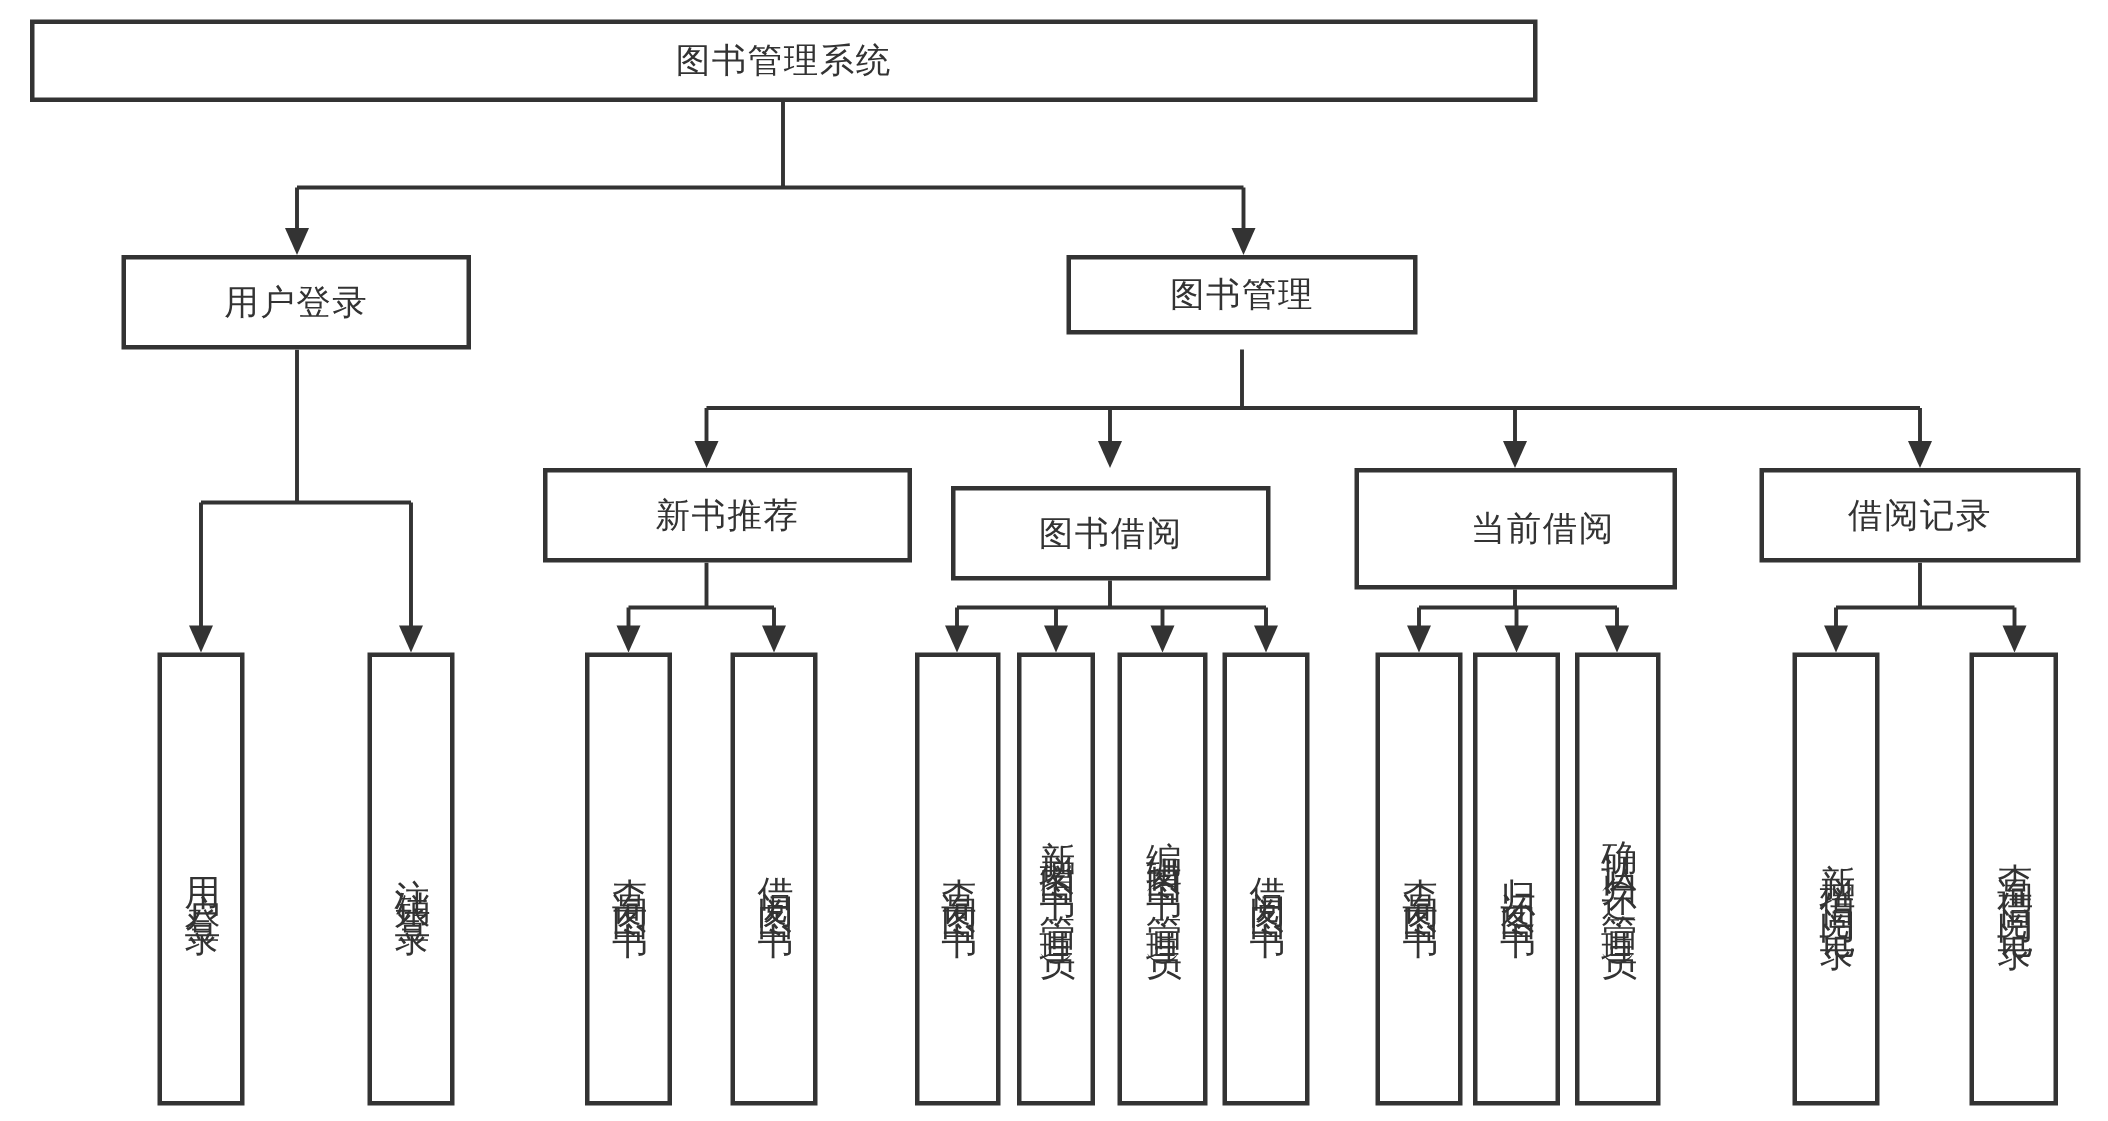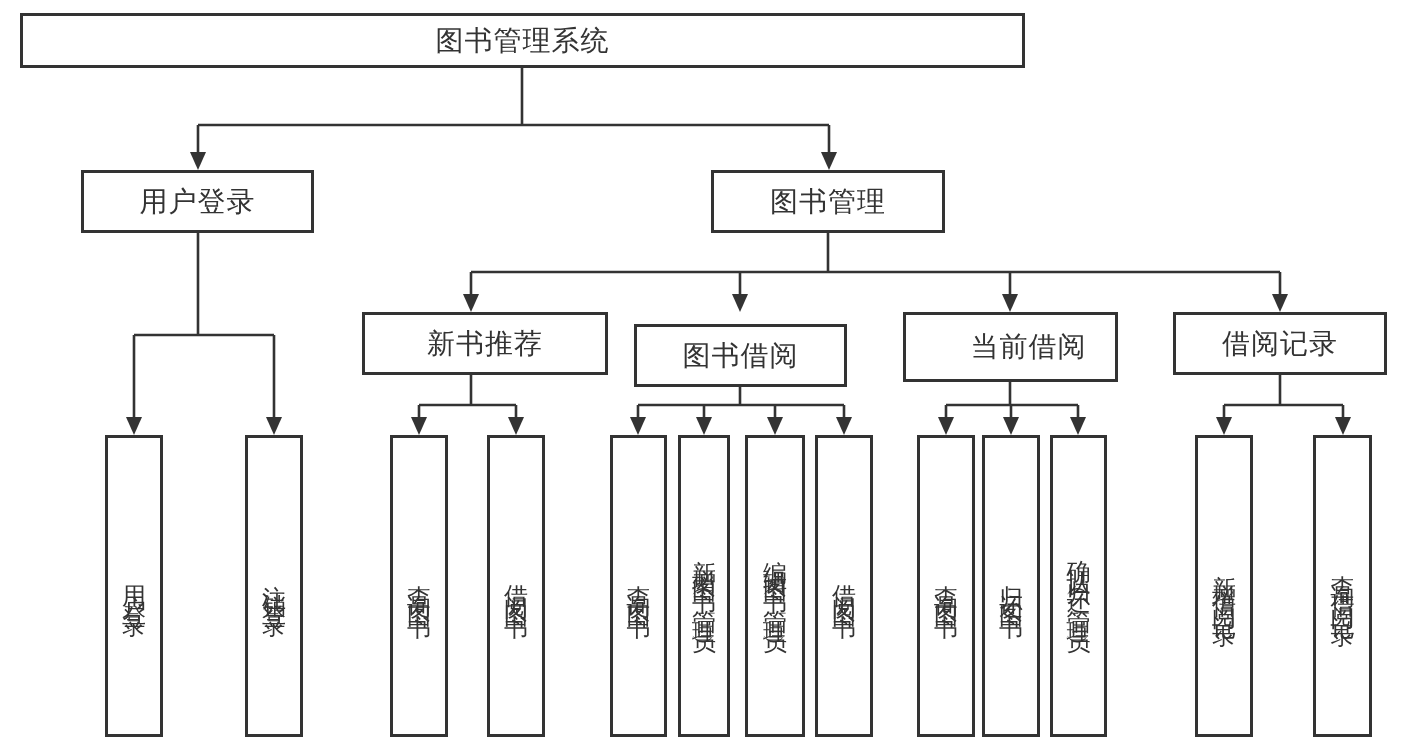--- a/index.html
+++ b/index.html
@@ -21,45 +21,45 @@
   svg.wires path{stroke:var(--line);stroke-width:2.6;fill:none;}
   svg.wires polygon{fill:var(--line);stroke:none;}
   .box{
     position:absolute;
     box-sizing:border-box;
     border:3px solid var(--line);
     background:#fff;
     display:flex;align-items:center;justify-content:center;
     text-align:center;
   }
-  .box.h{font-size:28px;letter-spacing:1px;}
+  .box.h{font-size:23px;letter-spacing:1px;}
   .box.v{padding:4px 0;}
   .box.v .vtext{
     writing-mode:vertical-lr;
     text-orientation:mixed;
     font-size:24px;
     letter-spacing:10px;
     line-height:1;
     white-space:nowrap;
   }
   .watermark{
     position:absolute;
     right:10px;bottom:7px;
     font-size:21px;
     color:var(--wm);
     letter-spacing:1px;
     white-space:nowrap;
   }
   
   .n-root {left:20px;  top:13px;  width:1005px;height:55px;}
   .n-b0   {left:81px;  top:170px; width:233px; height:63px;}
-  .n-b1   {left:711px; top:170px; width:234px; height:63px;}
+  .n-b1   {left:711px; top:170px; width:234px; height:53px;}
   .n-l30  {left:362px; top:312px; width:246px; height:63px;align-items:center;}
   .n-l31  {left:634px; top:312px; width:213px; height:63px;margin-top:12px;}
-  .n-l32  {left:903px; top:312px; width:215px; height:70px;padding-left:36px;}
+  .n-l32  {left:903px; top:312px; width:215px; height:81px;padding-left:36px;}
   .n-l33  {left:1173px;top:312px; width:214px; height:63px;}
   .leaf   {top:435px;height:302px;}
   .f-00{left:105px;width:58px;}
   .f-01{left:245px;width:58px;}
   .f-100{left:390px;width:58px;}
   .f-101{left:487px;width:58px;}
   .f-110{left:610px;width:57px;}
   .f-111{left:678px;width:52px;}
   .f-112{left:745px;width:60px;}
   .f-113{left:815px;width:58px;}

